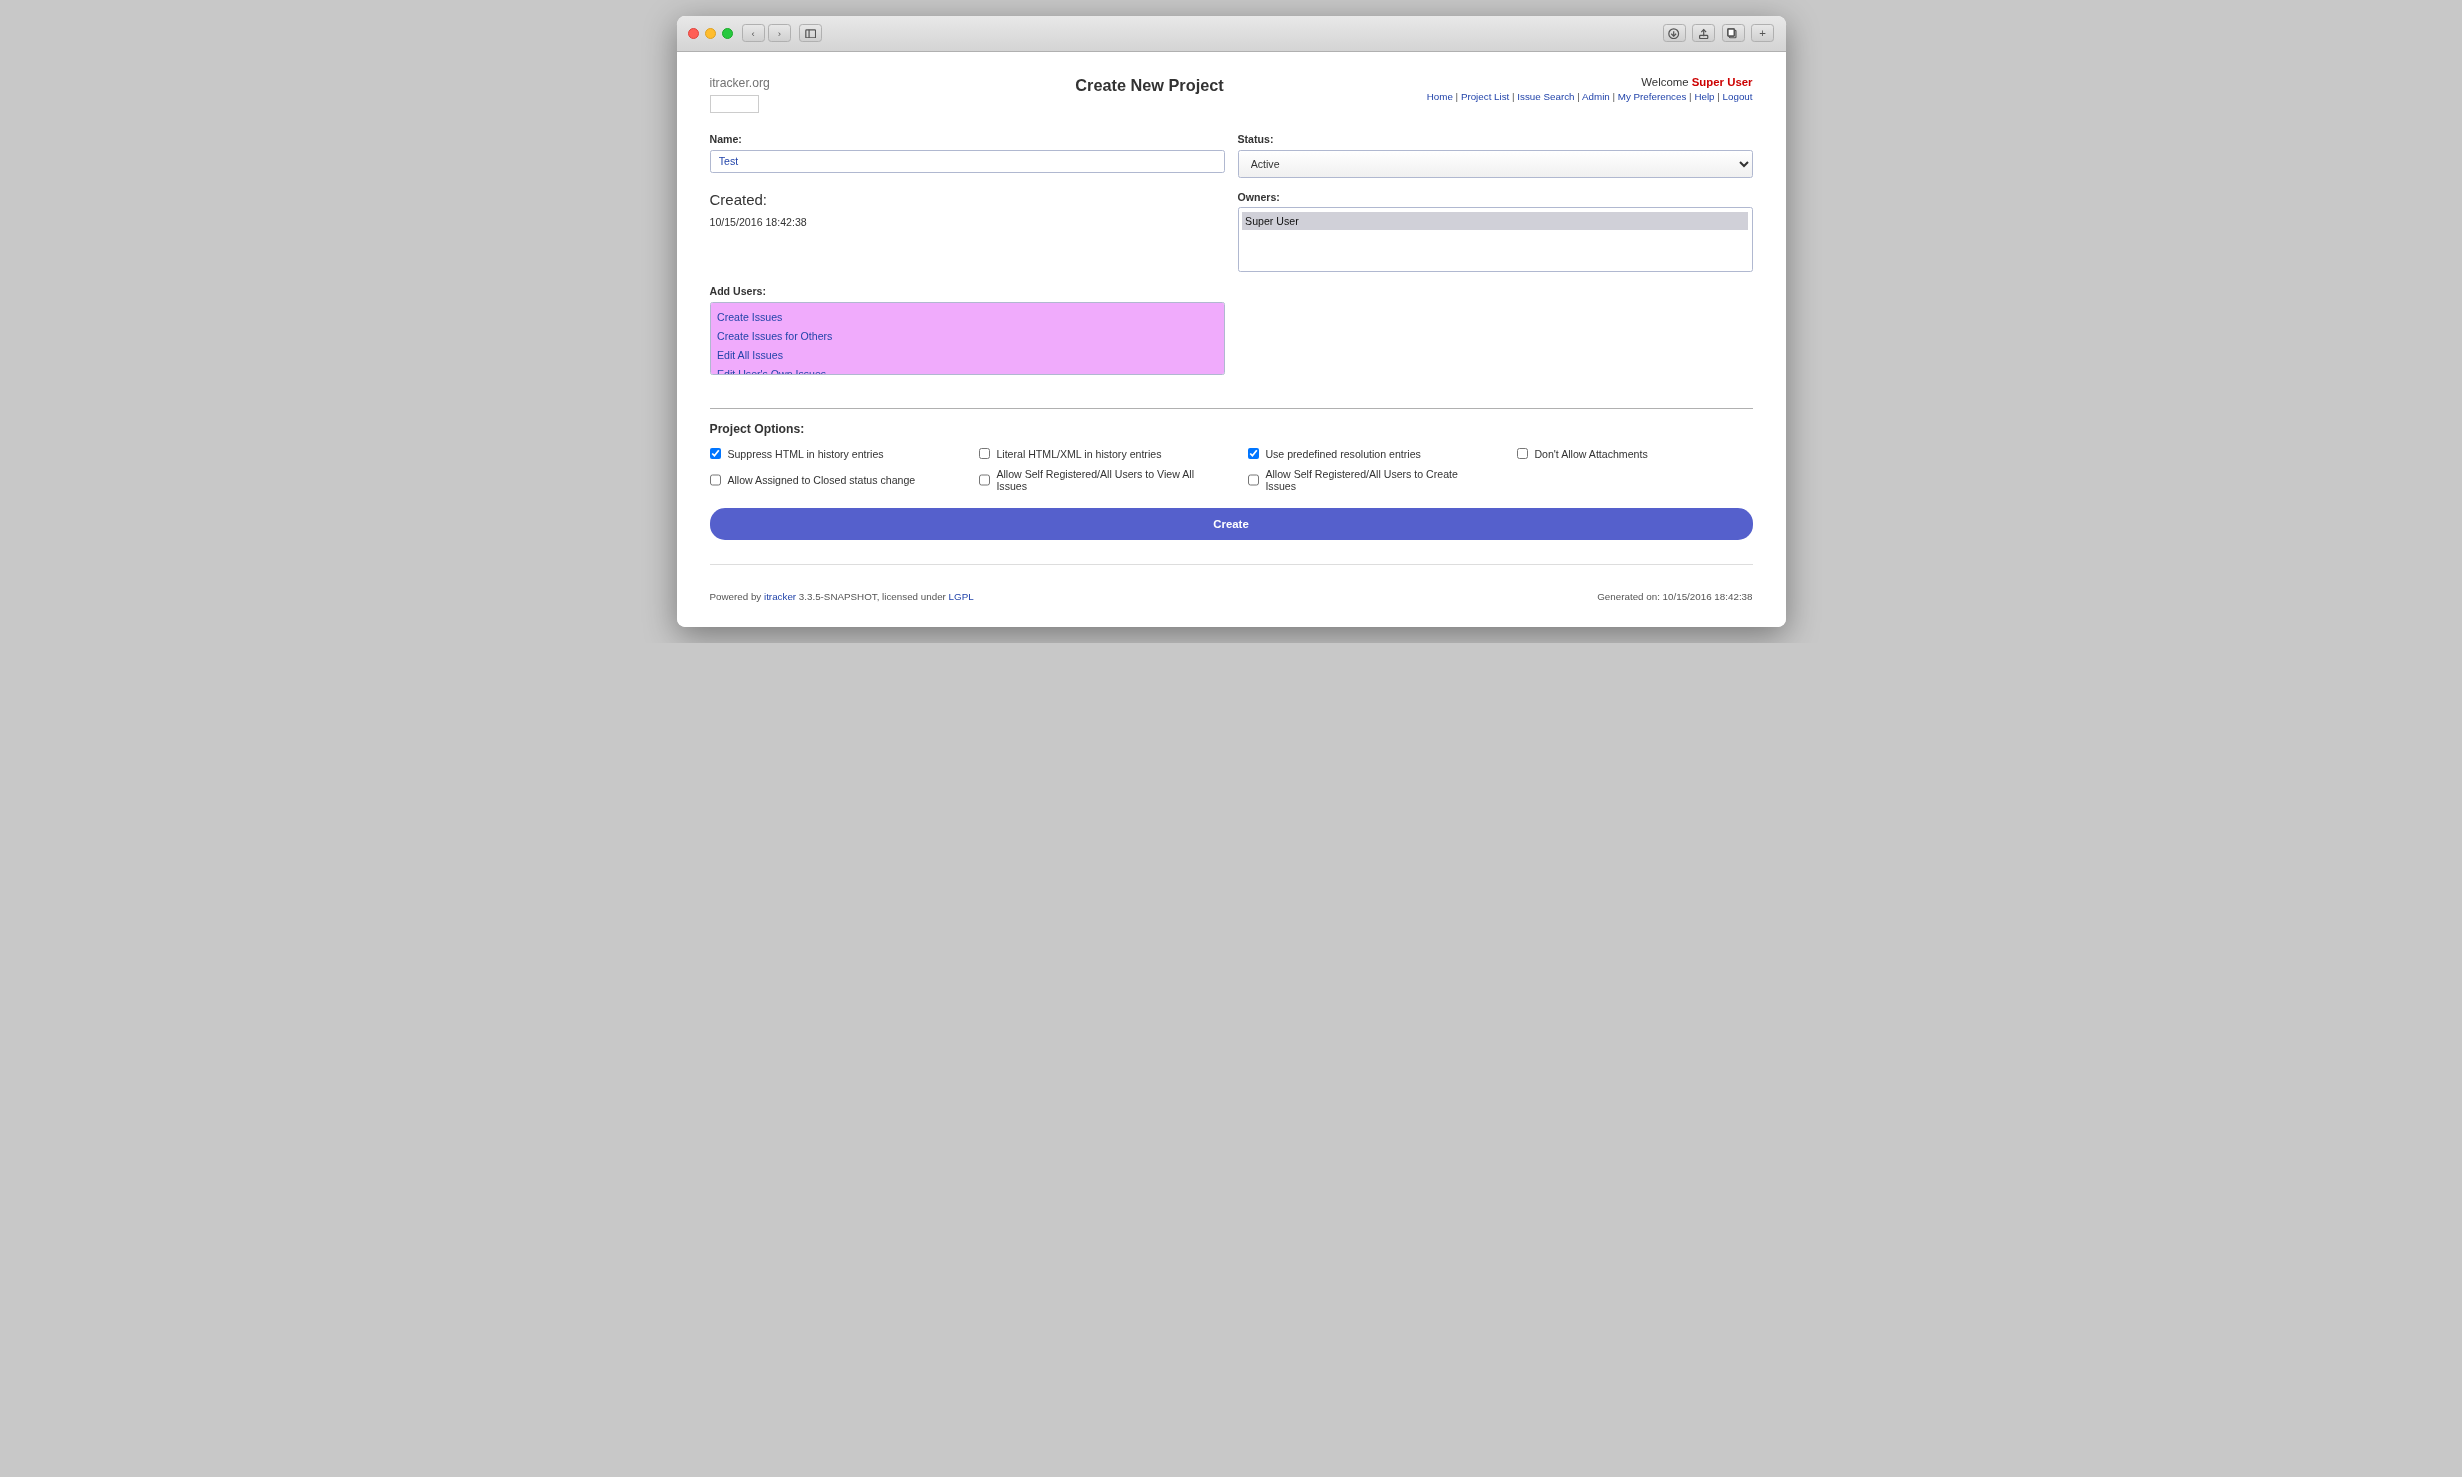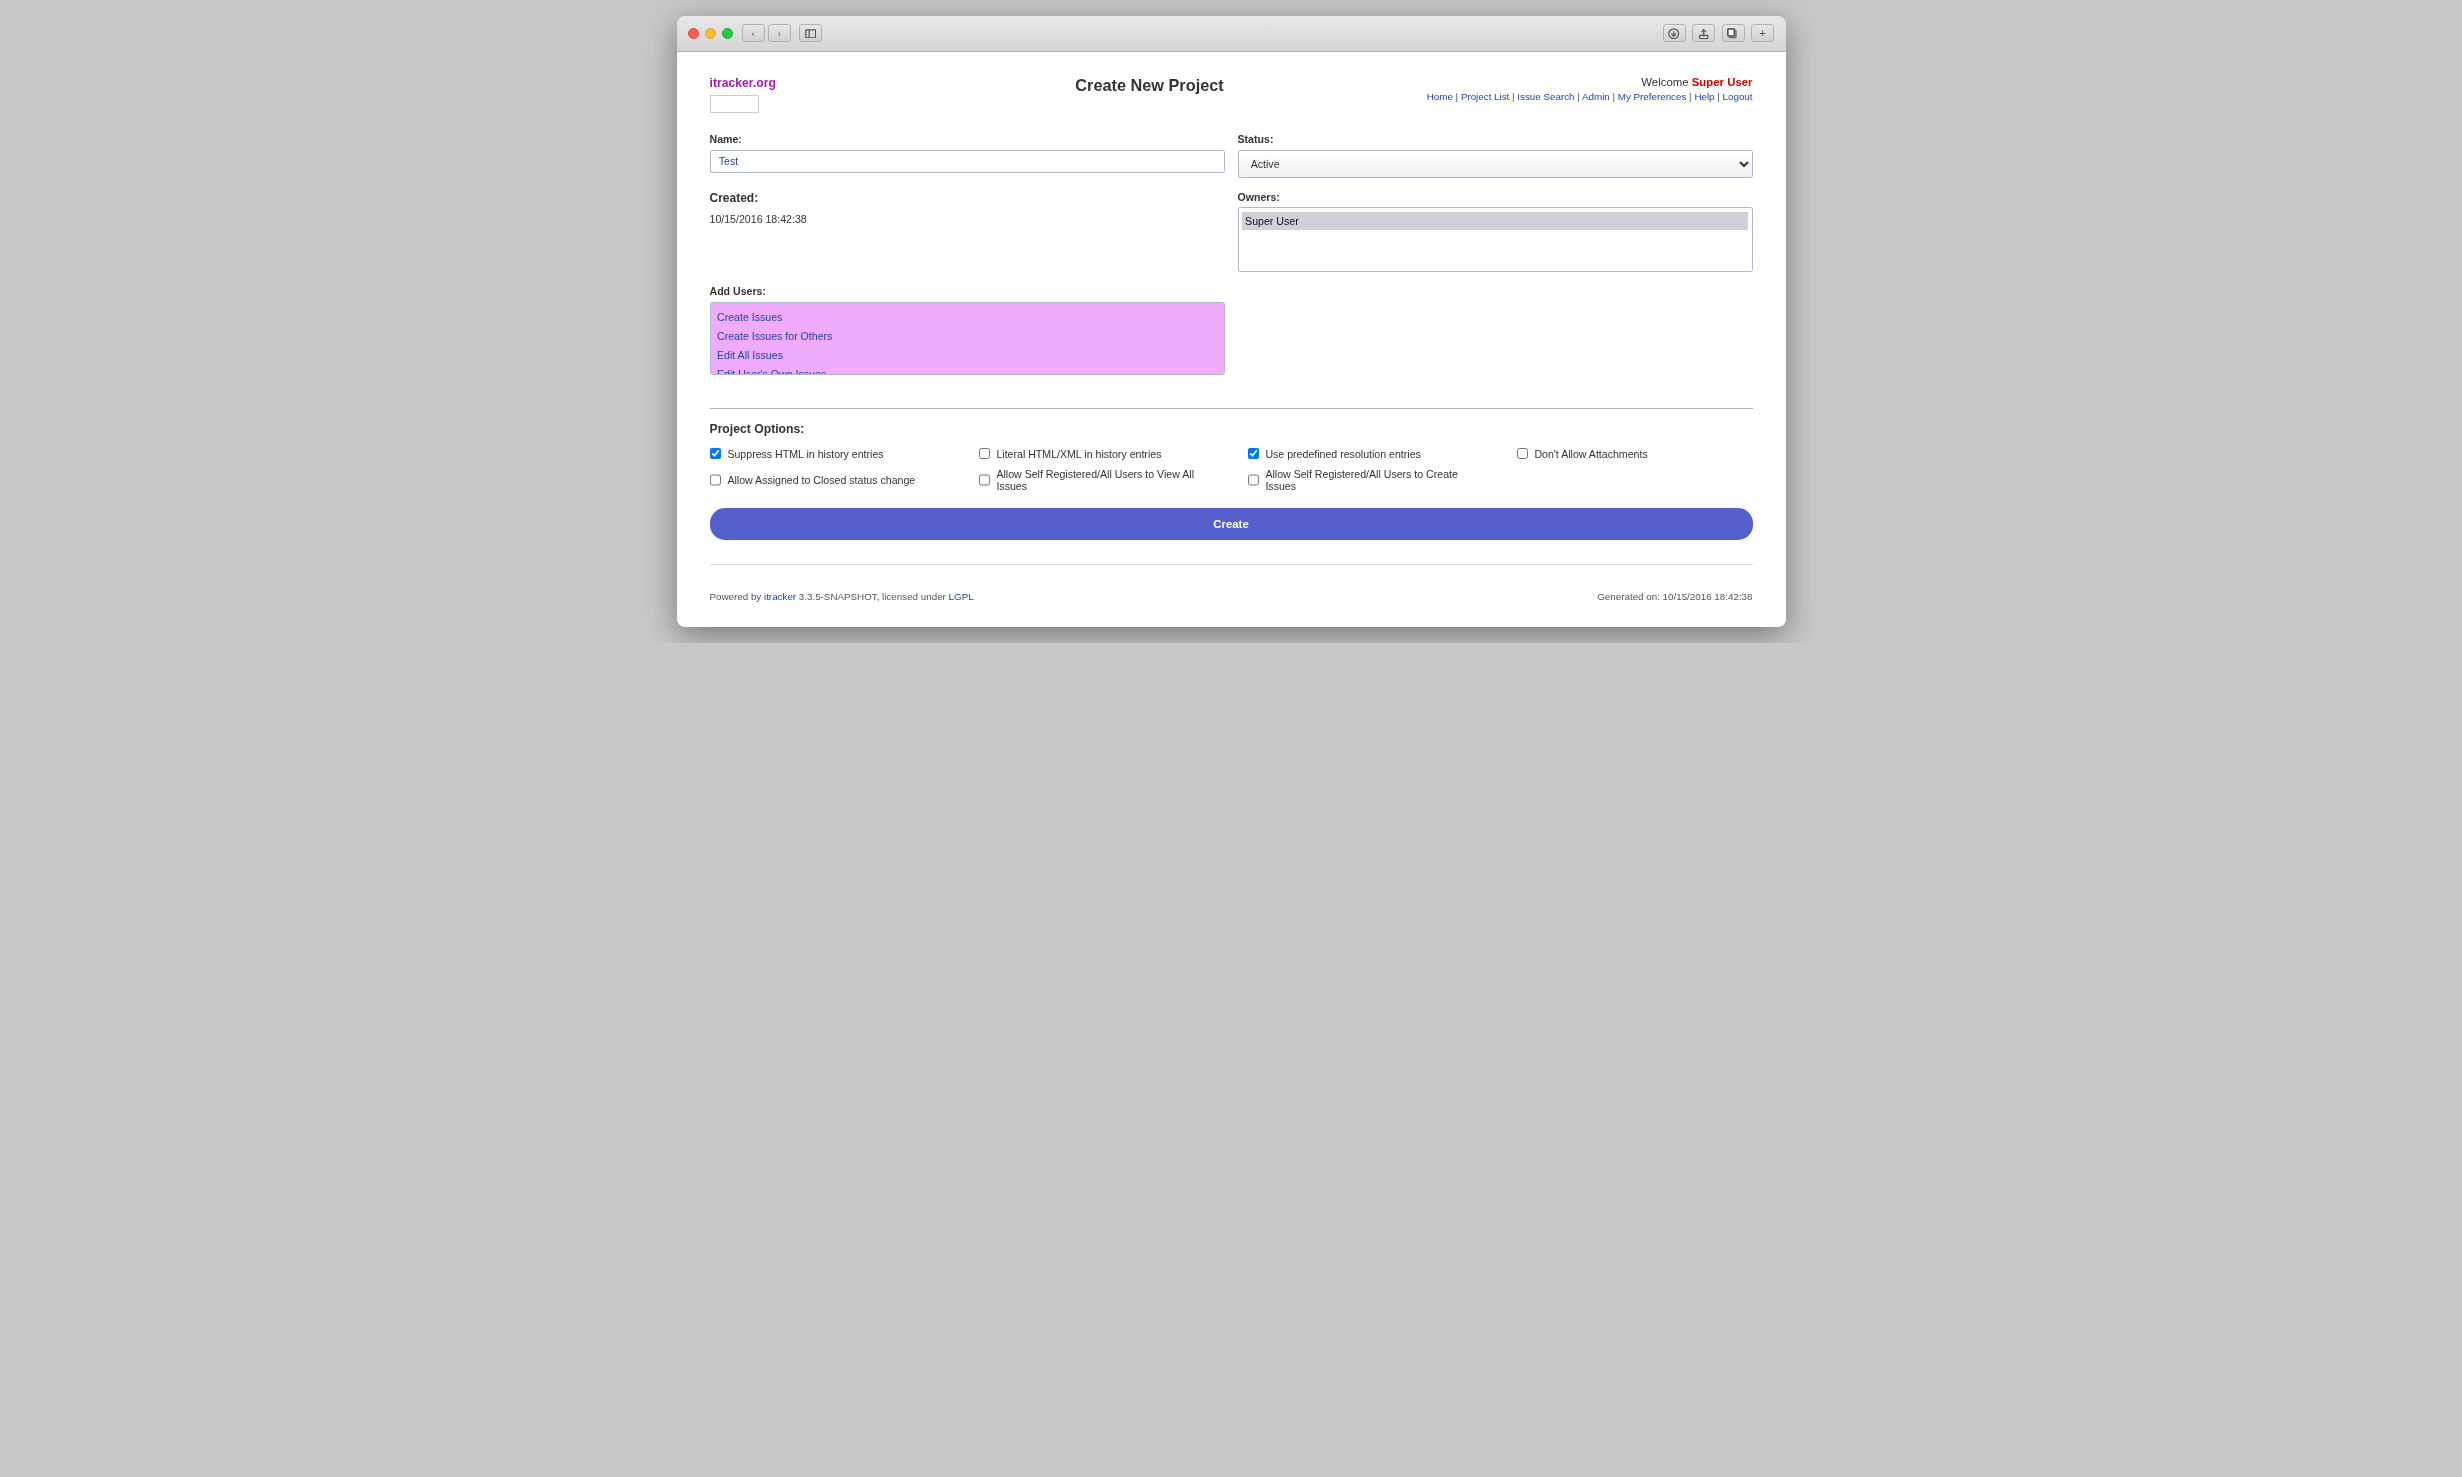--- a/index.html
+++ b/index.html
@@ -104,22 +104,22 @@
       display: flex;
       align-items: flex-start;
       margin-bottom: 19.6px;
     }
 
     .logo-area {
       flex: 0 0 163px;
     }
     .logo-text {
       font-size: 12.2px;
-      font-weight: bold;
-      color: #a21caf;
+      font-weight: normal;
+      color: #737373;
     }
     .logo-input {
       margin-top: 4.9px;
       width: 49px;
       height: 18px;
       border: 0.8px solid #ccc;
       background: #fff;
     }
 
     .page-title-area {
@@ -192,22 +192,22 @@
       padding: 4.9px 8.2px;
       font-size: 10.6px;
       color: #333;
       background: linear-gradient(to bottom, #fff, #f0f0f0);
       outline: none;
       width: 100%;
       height: 28px;
     }
 
     .created-label {
-      font-size: 12px;
-      font-weight: bold;
+      font-size: 15px;
+      font-weight: normal;
       color: #333;
     }
     .created-value {
       font-size: 10.6px;
       color: #333;
       padding-top: 3.3px;
     }
 
     .owners-select {
       border: 0.8px solid #b0b8d0;

